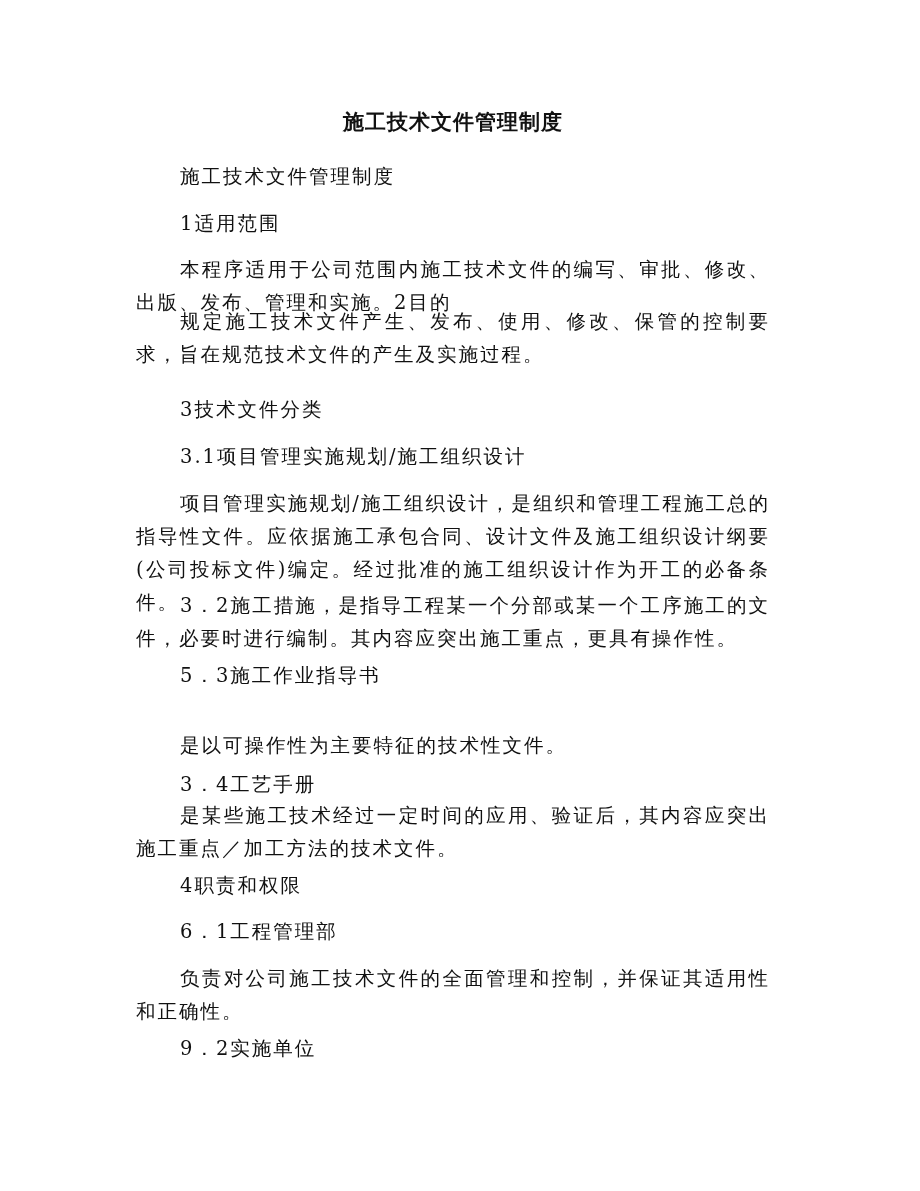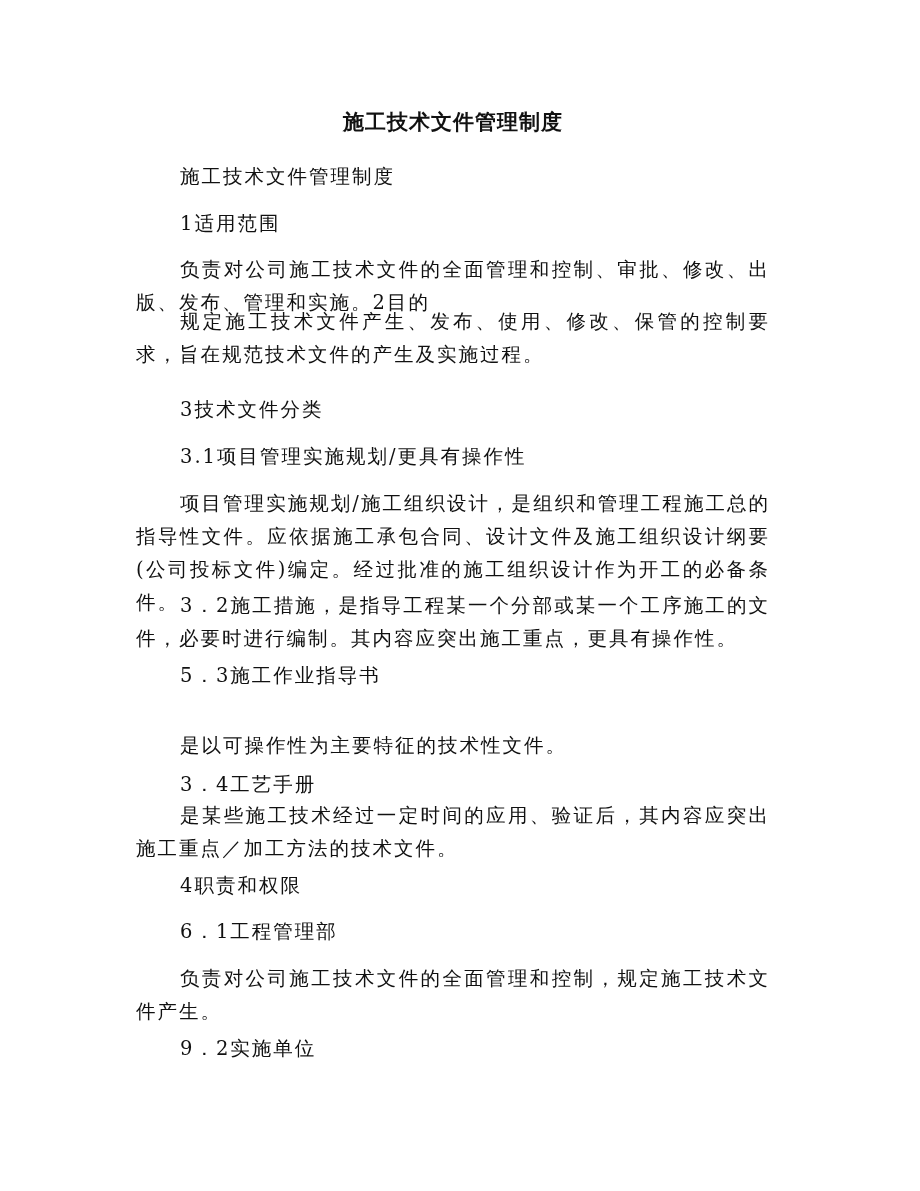--- a/index.html
+++ b/index.html
@@ -13,27 +13,27 @@
           text-align: justify; text-align-last: left; word-break: break-all; }
 </style>
 </head>
 <body>
 
 <div class="page">
   <div class="title">施工技术文件管理制度</div>
 
   <div class="para" style="top:160px">施工技术文件管理制度</div>
   <div class="para" style="top:207px">1适用范围</div>
-  <div class="para" style="top:253px">负责对公司施工技术文件的全面管理和控制、审批、修改、出版、发布、管理和实施。2目的</div>
+  <div class="para" style="top:253px">本程序适用于公司范围内施工技术文件的编写、审批、修改、出版、发布、管理和实施。2目的</div>
   <div class="para" style="top:305px">规定施工技术文件产生、发布、使用、修改、保管的控制要求，旨在规范技术文件的产生及实施过程。</div>
   <div class="para" style="top:393px">3技术文件分类</div>
-  <div class="para" style="top:440px">3.1项目管理实施规划/更具有操作性</div>
+  <div class="para" style="top:440px">3.1项目管理实施规划/施工组织设计</div>
   <div class="para" style="top:487px">项目管理实施规划/施工组织设计，是组织和管理工程施工总的指导性文件。应依据施工承包合同、设计文件及施工组织设计纲要(公司投标文件)编定。经过批准的施工组织设计作为开工的必备条件。</div>
   <div class="para" style="top:589px">3．2施工措施，是指导工程某一个分部或某一个工序施工的文件，必要时进行编制。其内容应突出施工重点，更具有操作性。</div>
   <div class="para" style="top:659px">5．3施工作业指导书</div>
   <div class="para" style="top:729px">是以可操作性为主要特征的技术性文件。</div>
   <div class="para" style="top:768px">3．4工艺手册</div>
   <div class="para" style="top:799px">是某些施工技术经过一定时间的应用、验证后，其内容应突出施工重点／加工方法的技术文件。</div>
   <div class="para" style="top:869px">4职责和权限</div>
   <div class="para" style="top:915px">6．1工程管理部</div>
-  <div class="para" style="top:962px">负责对公司施工技术文件的全面管理和控制，规定施工技术文件产生。</div>
+  <div class="para" style="top:962px">负责对公司施工技术文件的全面管理和控制，并保证其适用性和正确性。</div>
   <div class="para" style="top:1032px">9．2实施单位</div>
 </div>
 
 </body></html>

